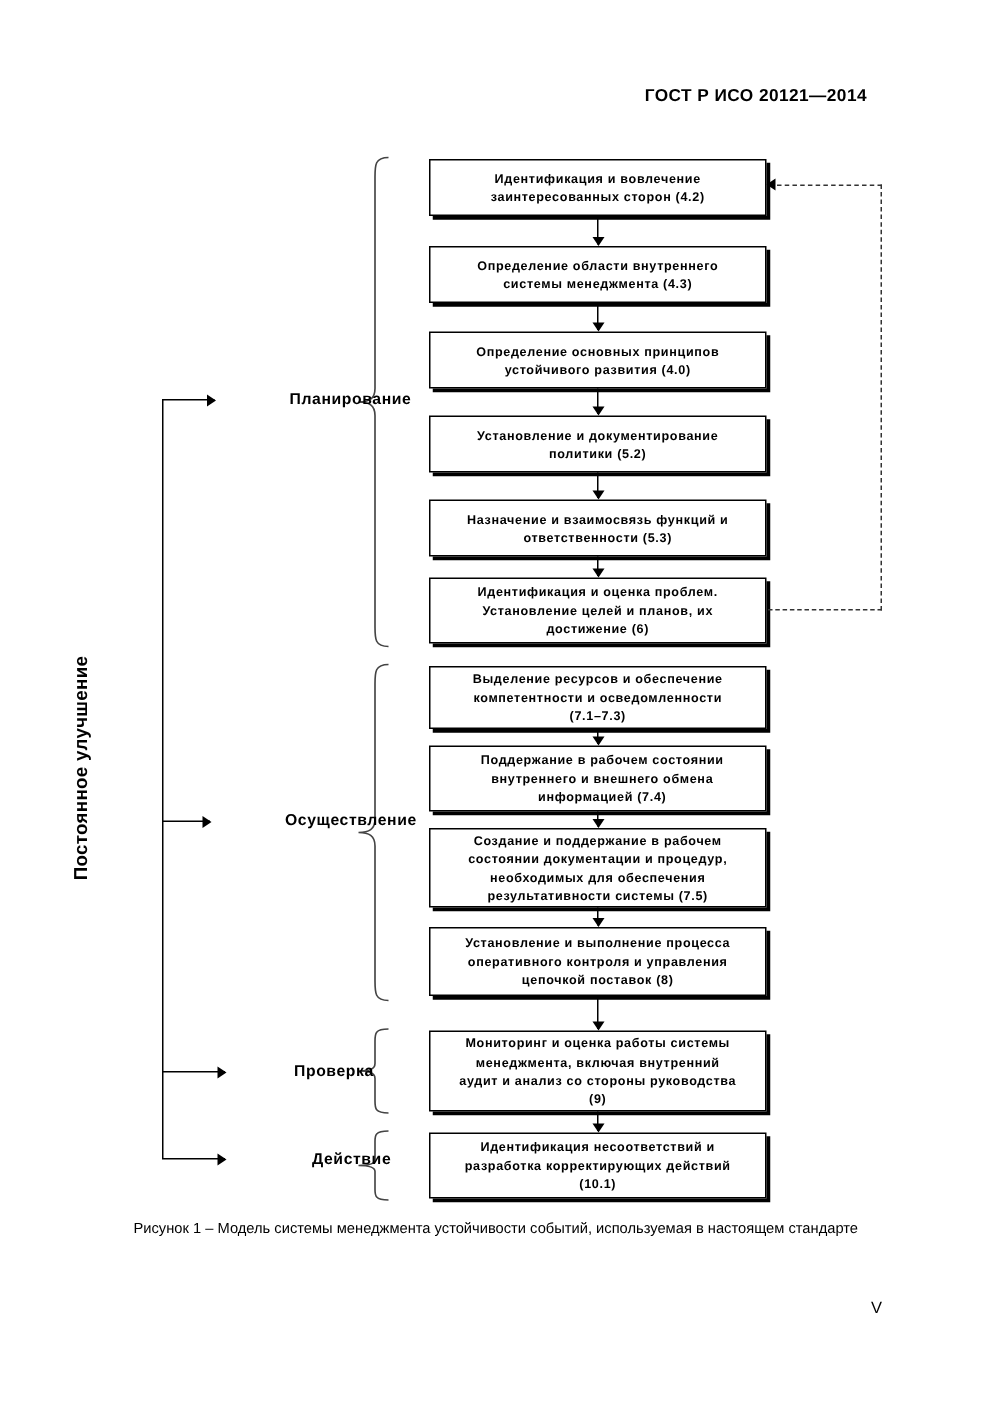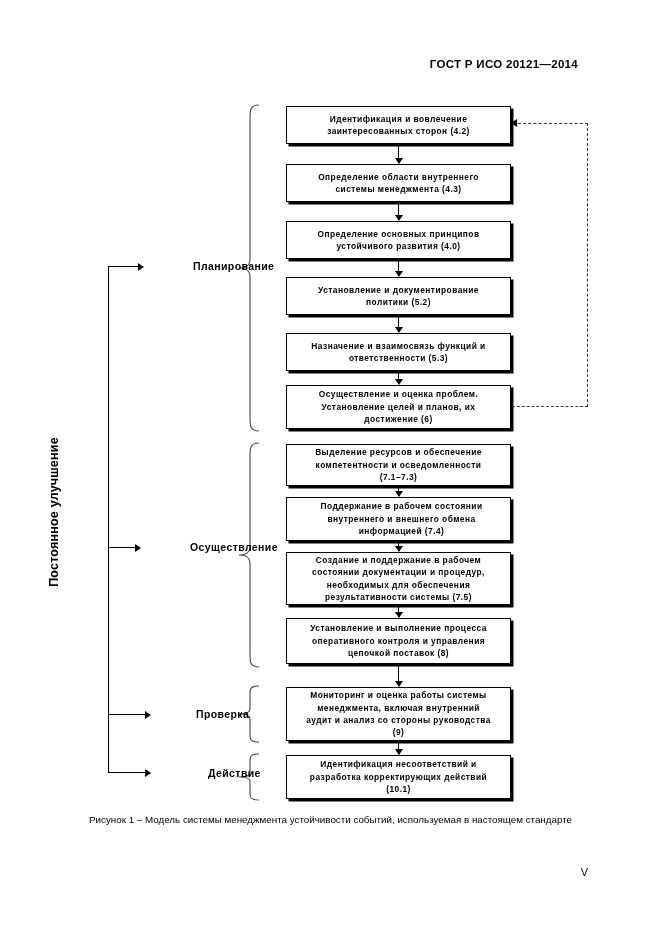--- a/index.html
+++ b/index.html
@@ -201,21 +201,21 @@
 
   <div class="fbox" style="top:333px; height:38px;">
     <div>
       <span>Назначение и взаимосвязь функций и</span>
       <span>ответственности (5.3)</span>
     </div>
   </div>
 
   <div class="fbox" style="top:385px; height:44px;">
     <div>
-      <span>Осуществление и оценка проблем.</span>
+      <span>Идентификация и оценка проблем.</span>
       <span>Установление целей и планов, их</span>
       <span>достижение (6)</span>
     </div>
   </div>
 
   <div class="fbox" style="top:444px; height:42px;">
     <div>
       <span>Выделение ресурсов и обеспечение</span>
       <span>компетентности и осведомленности</span>
       <span>(7.1–7.3)</span>

